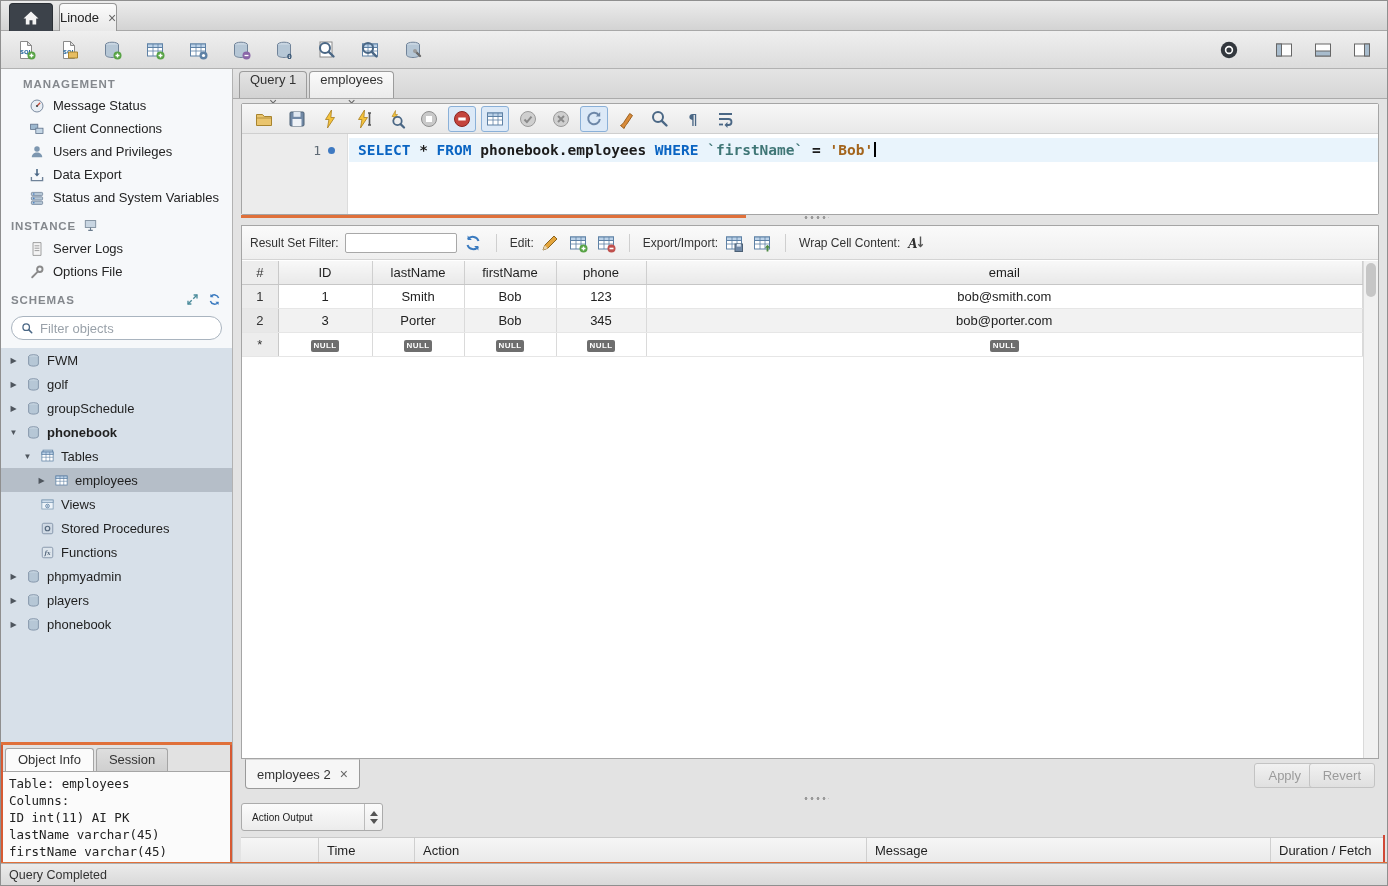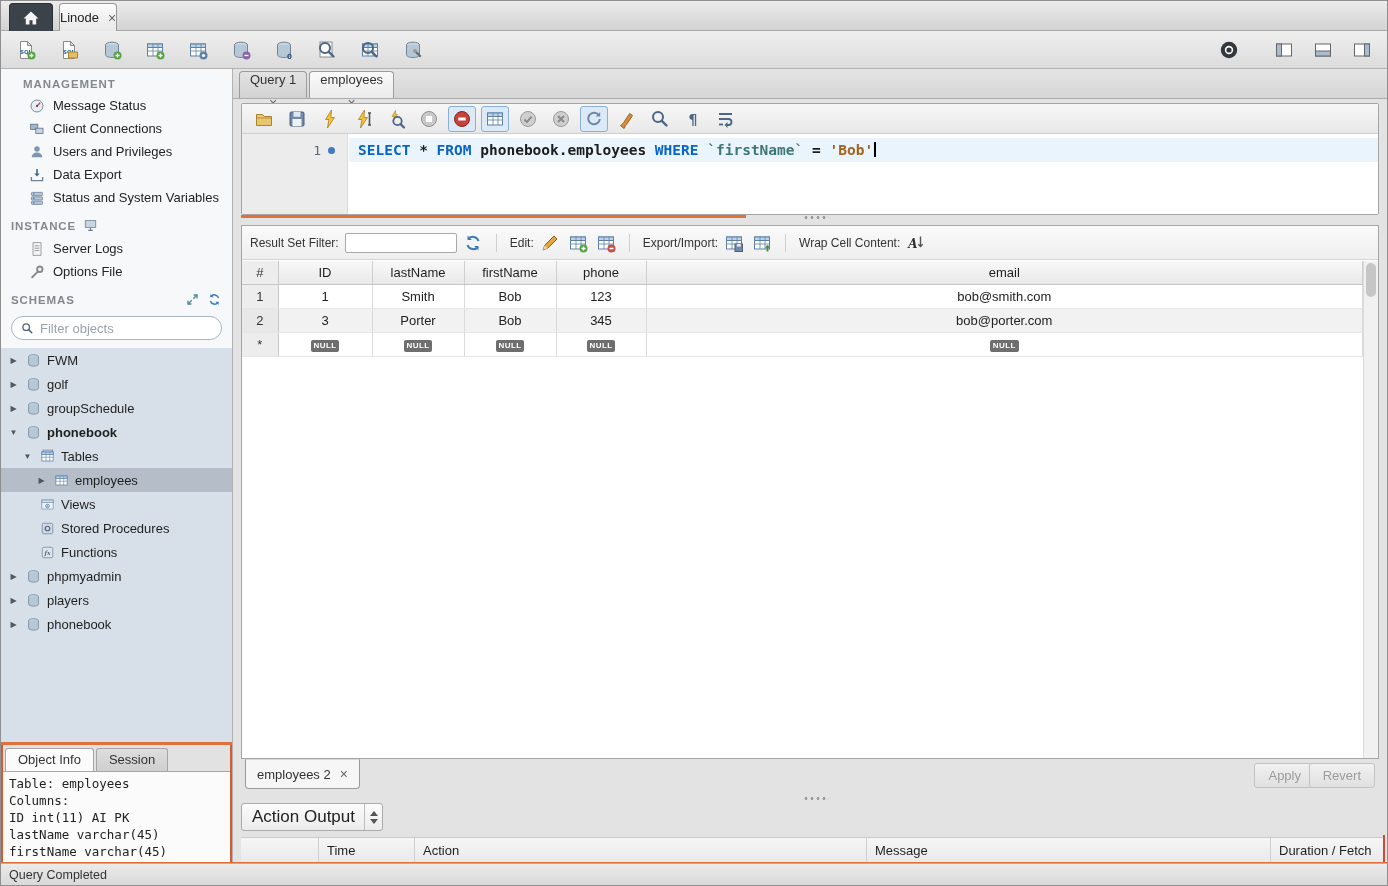--- a/index.html
+++ b/index.html
@@ -88,21 +88,21 @@
   tr.shaded td.rn{background:#e8e8e8;}
   .null-badge{display:inline-block;background:#6e6e6e;color:#fff;font-size:8px;font-weight:bold;padding:1px 3px;border-radius:2px;letter-spacing:0.4px;line-height:1.3;}
   .vscroll{position:absolute;top:35px;right:0;bottom:0;width:15px;background:#f1f1f1;border-left:1px solid #dadada;}
   .vthumb{margin:2px;height:34px;background:#c6c6c6;border-radius:6px;}
 
   .rtabrow{position:absolute;left:8px;right:8px;top:690px;height:36px;}
   .rtab{position:absolute;left:4px;top:0;height:30px;padding:0 11px;background:#f6f6f6;border:1px solid #9a9a9a;border-top:1px solid #d8d8d8;border-radius:0 0 4px 4px;display:flex;align-items:center;gap:9px;font-size:13px;color:#333;}
   .btn{position:absolute;top:4px;height:25px;padding:0 13px;border:1px solid #c3c3c3;border-radius:3px;background:linear-gradient(#f1f1f1,#e0e0e0);color:#9b9b9b;font-size:13px;font-family:"Liberation Sans",sans-serif;}
   .btn.apply{right:64px;} .btn.revert{right:4px;}
 
-  .actout{position:absolute;left:8px;top:734px;width:142px;height:28px;background:linear-gradient(#fbfbfb,#ececec);border:1px solid #ababab;border-radius:3px;display:flex;align-items:center;padding-left:10px;font-size:17px;color:#222;}
+  .actout{position:absolute;left:8px;top:734px;width:142px;height:28px;background:linear-gradient(#fbfbfb,#ececec);border:1px solid #ababab;border-radius:3px;display:flex;align-items:center;padding-left:10px;font-size:10px;color:#222;}
   .stepper{margin-left:auto;width:18px;height:100%;border-left:1px solid #bcbcbc;display:flex;flex-direction:column;align-items:center;justify-content:center;gap:3px;}
   .stepper .up{width:0;height:0;border-left:4px solid transparent;border-right:4px solid transparent;border-bottom:5px solid #555;}
   .stepper .dn{width:0;height:0;border-left:4px solid transparent;border-right:4px solid transparent;border-top:5px solid #555;}
 
   .outhead{position:absolute;left:8px;right:4px;top:768px;height:26px;background:linear-gradient(#f6f6f6,#eaeaea);border-top:1px solid #c9c9c9;border-bottom:1px solid #c9c9c9;display:flex;align-items:stretch;}
   .ohcell{border-right:1px solid #cfcfcf;padding:0 8px;font-size:13px;color:#1f1f1f;display:flex;align-items:center;white-space:nowrap;}
   .redline{position:absolute;right:2px;top:766px;width:2px;height:30px;background:#d14836;}
 
   .orange-bottom{position:absolute;left:0;right:0;top:861px;height:2px;background:#e0703a;}
   .statusbar{position:absolute;left:0;right:0;bottom:0;height:22px;background:linear-gradient(#ebebeb,#d9d9d9);border-top:1px solid #b0b0b0;display:flex;align-items:center;padding:0 8px;font-size:12.5px;color:#333;}

